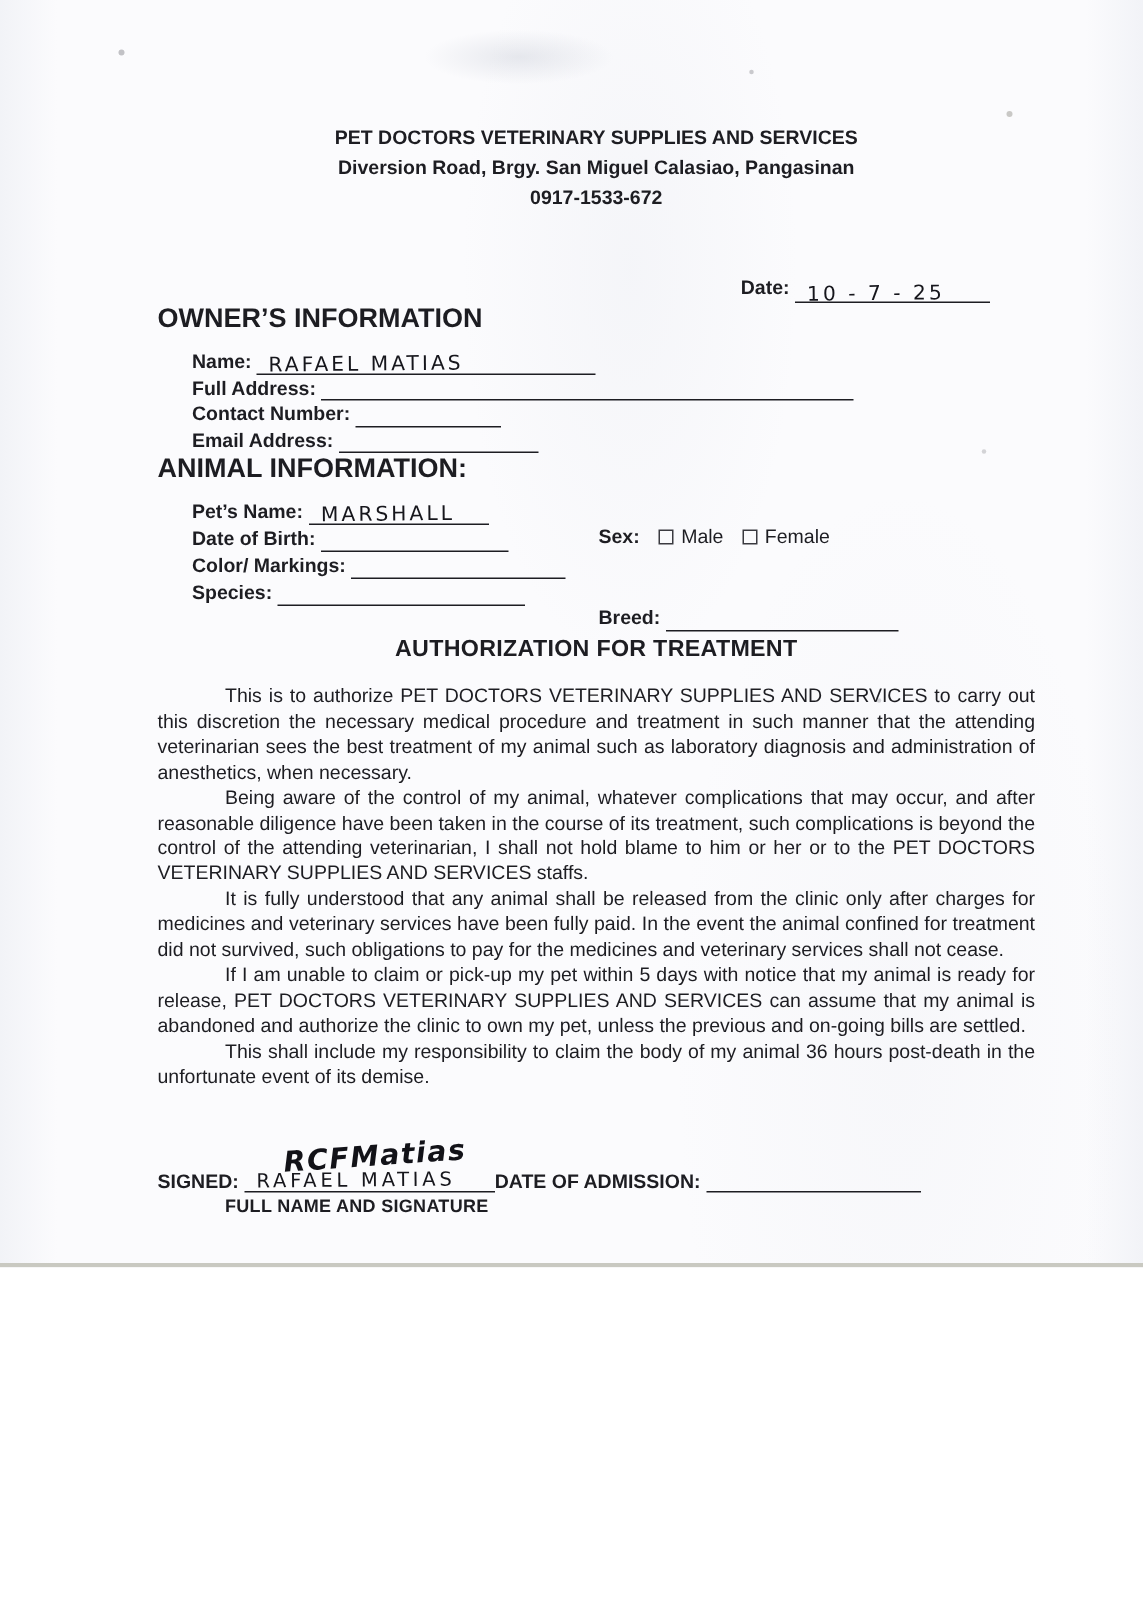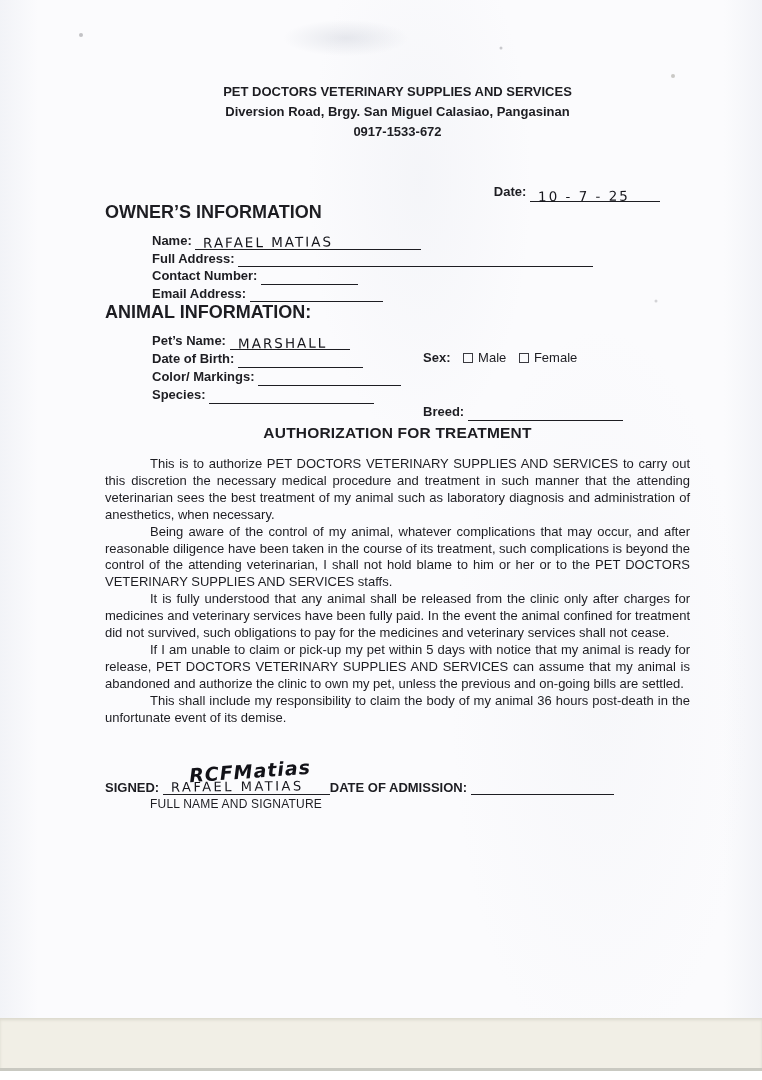--- a/index.html
+++ b/index.html
@@ -1,17 +1,17 @@
 <!DOCTYPE html>
 <html><head>
 <meta charset="utf-8">
 <style>
   html,body{margin:0;padding:0;background:#ffffff;}
   .scan{
-    width:762px;height:1071px;position:relative;overflow:hidden;
+    width:762px;height:845px;position:relative;overflow:hidden;
     font-family:"Liberation Sans",sans-serif;color:#1d1d22;
     background-color:#fbfbfd;
     background-image:
       radial-gradient(90px 26px at 346px 38px, rgba(176,182,196,0.28), rgba(176,182,196,0) 70%),
       radial-gradient(160px 380px at 420px 180px, rgba(205,210,222,0.14), rgba(205,210,222,0) 70%),
       radial-gradient(200px 500px at 600px 700px, rgba(210,214,224,0.10), rgba(210,214,224,0) 75%),
       linear-gradient(90deg, rgba(218,222,232,0.28) 0, rgba(218,222,232,0) 5%, rgba(218,222,232,0) 95%, rgba(218,222,232,0.28) 100%);
   }
   .scanner-bed{position:absolute;left:0;right:0;top:1018px;height:62px;
     background:#f1efe6;box-shadow:inset 0 2px 3px rgba(120,115,95,0.18);}
@@ -25,21 +25,21 @@
   .letterhead{text-align:center;font-weight:bold;font-size:13px;line-height:20px;}
   .date-row{margin-top:40px;text-align:right;margin-right:30px;font-size:13px;line-height:20px;white-space:nowrap;}
   .lbl{font-weight:bold;}
   .fill{display:inline-block;border-bottom:1.4px solid #1d1d22;height:16px;
     vertical-align:bottom;text-align:left;padding-left:8px;box-sizing:border-box;}
   .hand{font-family:cursive, "DejaVu Sans", sans-serif;letter-spacing:2px;font-size:13.5px;
     color:#16161c;transform:rotate(-0.6deg);display:inline-block;white-space:nowrap;}
   h2.sect{font-size:18px;margin:0;font-weight:bold;}
   .sect-owner{margin-top:24px;}
   .sect-animal{margin-top:26px;}
-  .fields{margin-left:47px;margin-top:9px;font-size:13px;}
+  .fields{margin-left:23px;margin-top:9px;font-size:13px;}
   .frow{position:relative;line-height:17.5px;white-space:nowrap;}
   .fields-animal .frow{line-height:18px;}
   .rcol{position:absolute;left:271px;top:17px;}
   .w-date{width:130px;}
   .w-name{width:226px;}
   .w-fulladdr{width:355px;}
   .w-contact{width:97px;}
   .w-email{width:133px;}
   .w-petname{width:120px;}
   .w-dob{width:125px;}
@@ -51,21 +51,21 @@
   .cb{display:inline-block;width:8px;height:8px;border:1.2px solid #3a3a40;
     margin:0 5px 1px 9px;vertical-align:middle;background:transparent;}
   h1.auth-title{text-align:center;font-size:15.5px;margin:20px 0 0 0;font-weight:bold;letter-spacing:0.2px;}
   .body-text{margin-top:14px;font-size:13px;line-height:16.9px;text-align:justify;}
   .body-text p{margin:0;text-indent:45px;}
   .sign-row{margin-top:52px;display:flex;align-items:flex-start;font-size:13px;}
   .sign-left{white-space:nowrap;}
   .script-sig{position:absolute;left:26px;top:-19px;font-family:cursive,"DejaVu Sans",sans-serif;
     font-style:italic;font-weight:bold;font-size:19px;letter-spacing:1px;transform:rotate(-4deg);color:#121218;}
   .sig-name{font-size:13px;letter-spacing:2.5px;}
-  .caption{font-weight:normal;font-size:12px;margin-left:45px;margin-top:2px;letter-spacing:0.2px;}
+  .caption{font-weight:bold;font-size:12px;margin-left:45px;margin-top:2px;letter-spacing:0.2px;}
   .sign-right{white-space:nowrap;}
 </style>
 </head>
 <body>
 
 <div class="scan">
   <div class="specks"></div>
 
   <div class="content">
 

